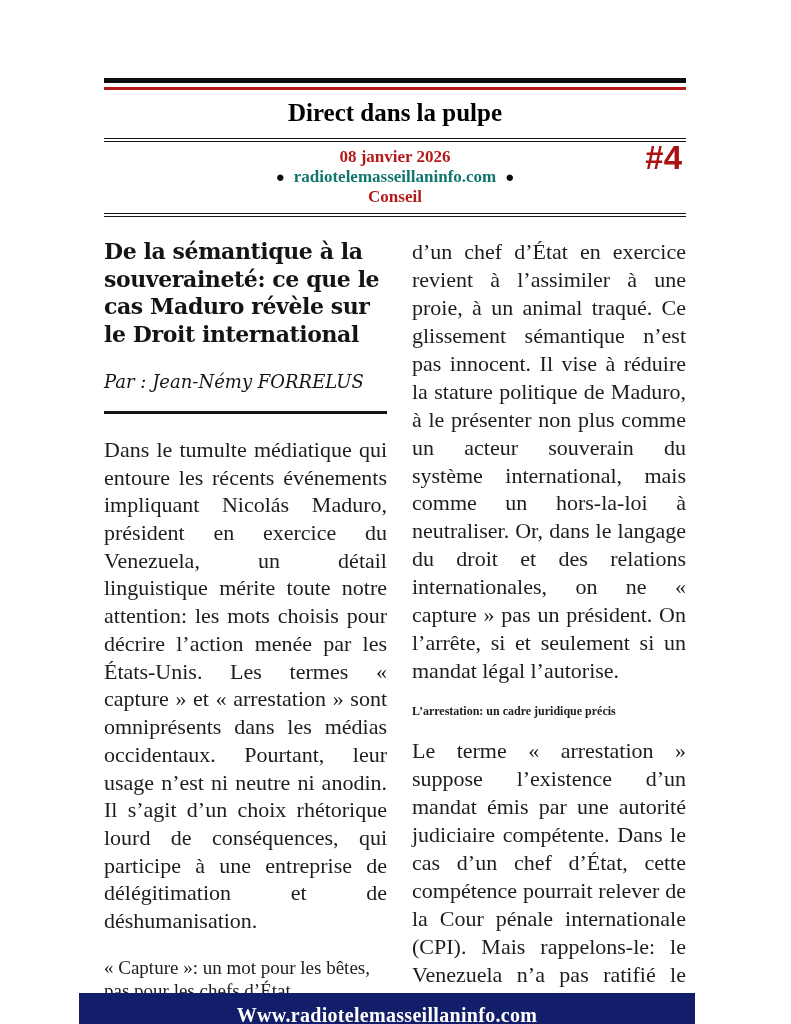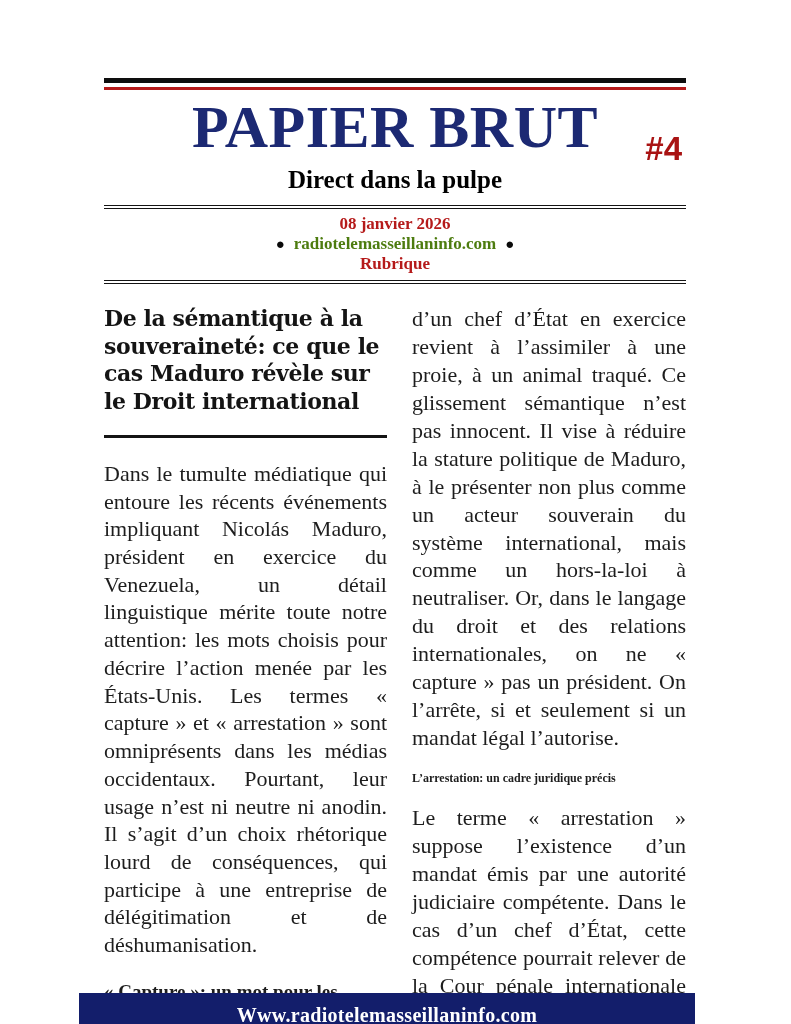--- a/index.html
+++ b/index.html
@@ -16,75 +16,75 @@
     font-size:60px;line-height:1.0;color:#1c2973;padding-top:7px;letter-spacing:0.5px;}
   .issue-badge{position:absolute;right:4px;top:40px;color:#a91313;
     font-family:"Liberation Sans",sans-serif;font-weight:bold;font-size:33px;}
   .tagline{color:#000000;font-weight:bold;font-size:25px;margin-top:9px;}
 
   .metabar{margin-top:11px;border-top:4px double #141414;border-bottom:4px double #141414;
     padding:5px 1px 6px 1px;display:flex;justify-content:space-between;align-items:center;
     font-weight:bold;font-size:17px;flex-direction:column;}
   .meta-date,.meta-rubrique{color:#b51a1a;}
   .meta-site{display:flex;align-items:center;gap:9px;}
-  .meta-site .url{color:#4d7c0f;font-family:Liberation Serif, serif;}
+  .meta-site .url{color:#0f766e;font-family:Liberation Serif, serif;}
   .dot{color:#0a0a0a;font-size:15px;line-height:1;}
 
   .columns{display:flex;gap:25px;margin-top:21px;}
   .col-left{width:283px;}
   .col-right{width:274px;}
 
   .headline{font-family:"DejaVu Serif",serif;font-weight:bold;font-size:22px;
     line-height:1.26;color:#141414;letter-spacing:-0.4px;}
   .byline{font-family:"DejaVu Serif",serif;font-style:italic;font-size:18px;
     margin-top:22px;color:#161616;}
   .byline-rule{height:3px;background:#141414;margin-top:19px;}
 
   .body-text{text-align:justify;}
   .col-left .body-text{font-size:22px;line-height:1.26;margin-top:22px;}
-  .col-left .subhead{font-weight:bold;font-size:19px;line-height:1.22;margin-top:21px;text-align:left;}
+  .col-left .subhead{font-weight:normal;font-size:19px;line-height:1.22;margin-top:21px;text-align:left;}
   .col-left .last-line{margin-top:19px;text-align:left;}
 
   .col-right .body-text{font-size:22px;line-height:1.27;}
   .col-right .subhead{font-weight:bold;font-size:12px;line-height:1.25;
     margin-top:19px;margin-bottom:18px;text-align:justify;}
 
   .footer-bar{position:absolute;left:79px;top:993px;width:616px;height:45px;
     background:#131e6b;display:flex;align-items:center;justify-content:center;}
   .footer-bar .footer-url{color:#ffffff;font-weight:bold;font-size:20px;letter-spacing:0.3px;}
 </style>
 </head>
 <body>
 
 <div class="page">
   <div class="content">
 
     <div class="rule-black"></div>
     <div class="rule-red"></div>
 
     <div class="masthead">
-      <div class="masthead-title">PAPIER BRUT</div>
       <div class="issue-badge">#4</div>
       <div class="tagline">Direct dans la pulpe</div>
     </div>
 
     <div class="metabar">
       <span class="meta-date">08 janvier 2026</span>
       <span class="meta-site">
         <span class="dot">●</span>
         <span class="url">radiotelemasseillaninfo.com</span>
         <span class="dot">●</span>
       </span>
-      <span class="meta-rubrique">Rubrique</span>
+      <span class="meta-rubrique">Conseil</span>
     </div>
 
     <div class="columns">
 
       <div class="col-left">
         <div class="headline">De la sémantique à la souveraineté: ce que le cas Maduro révèle sur le Droit international</div>
+        <div class="byline">Par : Jean-Némy FORRELUS</div>
         <div class="byline-rule"></div>
         <p class="body-text" style="margin-bottom: 0px;">Dans le tumulte médiatique qui entoure les récents événements impliquant Nicolás Maduro, président en exercice du Venezuela, un détail linguistique mérite toute notre attention: les mots choisis pour décrire l’action menée par les États-Unis. Les termes « capture » et « arrestation » sont omniprésents dans les médias occidentaux. Pourtant, leur usage n’est ni neutre ni anodin. Il s’agit d’un choix rhétorique lourd de conséquences, qui participe à une entreprise de délégitimation et de déshumanisation.</p>
         <div class="subhead">« Capture »: un mot pour les bêtes, pas pour les chefs d’État</div>
         <p class="body-text last-line" style="margin-bottom: 0px;">Parler de « capture » dans le cas -</p>
       </div>
 
       <div class="col-right">
         <p class="body-text" style="margin: 0px;">d’un chef d’État en exercice revient à l’assimiler à une proie, à un animal traqué. Ce glissement sémantique n’est pas innocent. Il vise à réduire la stature politique de Maduro, à le présenter non plus comme un acteur souverain du système international, mais comme un hors-la-loi à neutraliser. Or, dans le langage du droit et des relations internationales, on ne « capture » pas un président. On l’arrête, si et seulement si un mandat légal l’autorise.</p>
         <div class="subhead">L’arrestation: un cadre juridique précis</div>
         <p class="body-text" style="margin: 0px;">Le terme « arrestation » suppose l’existence d’un mandat émis par une autorité judiciaire compétente. Dans le cas d’un chef d’État, cette compétence pourrait relever de la Cour pénale internationale (CPI). Mais rappelons-le: le Venezuela n’a pas ratifié le Statut de Rome, fondateur de la CPI. En l’absence de cette ratification, la CPI ne peut exercer sa juridiction sur les ressortissants vénézuéliens, sauf si le Conseil de sécurité des Nations unies en décide autrement — ce qui n’a pas été le cas ici.</p>

